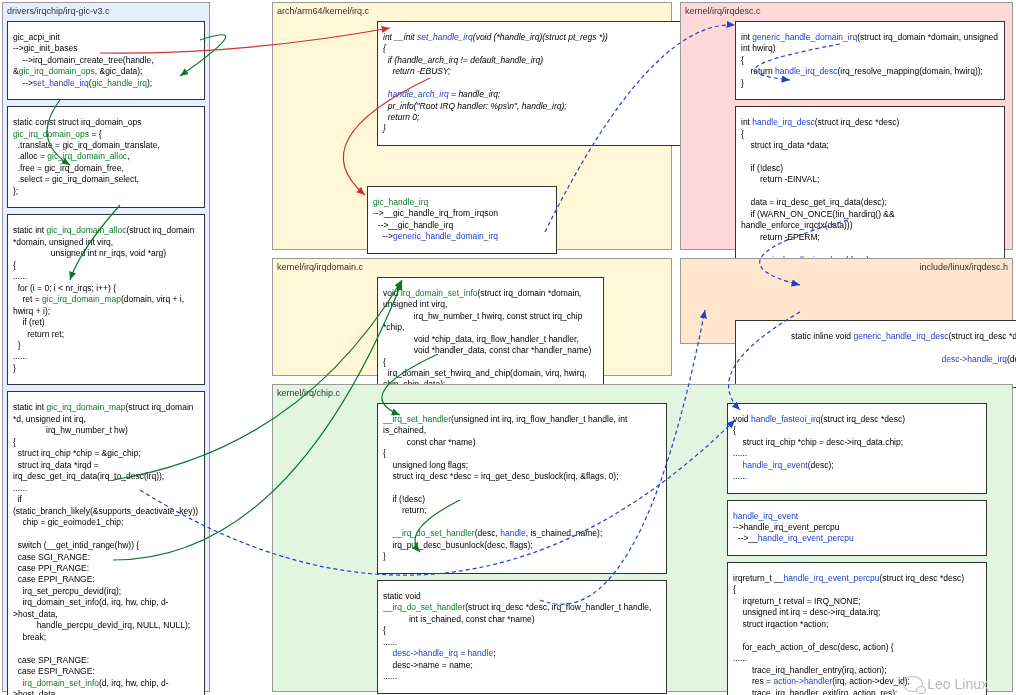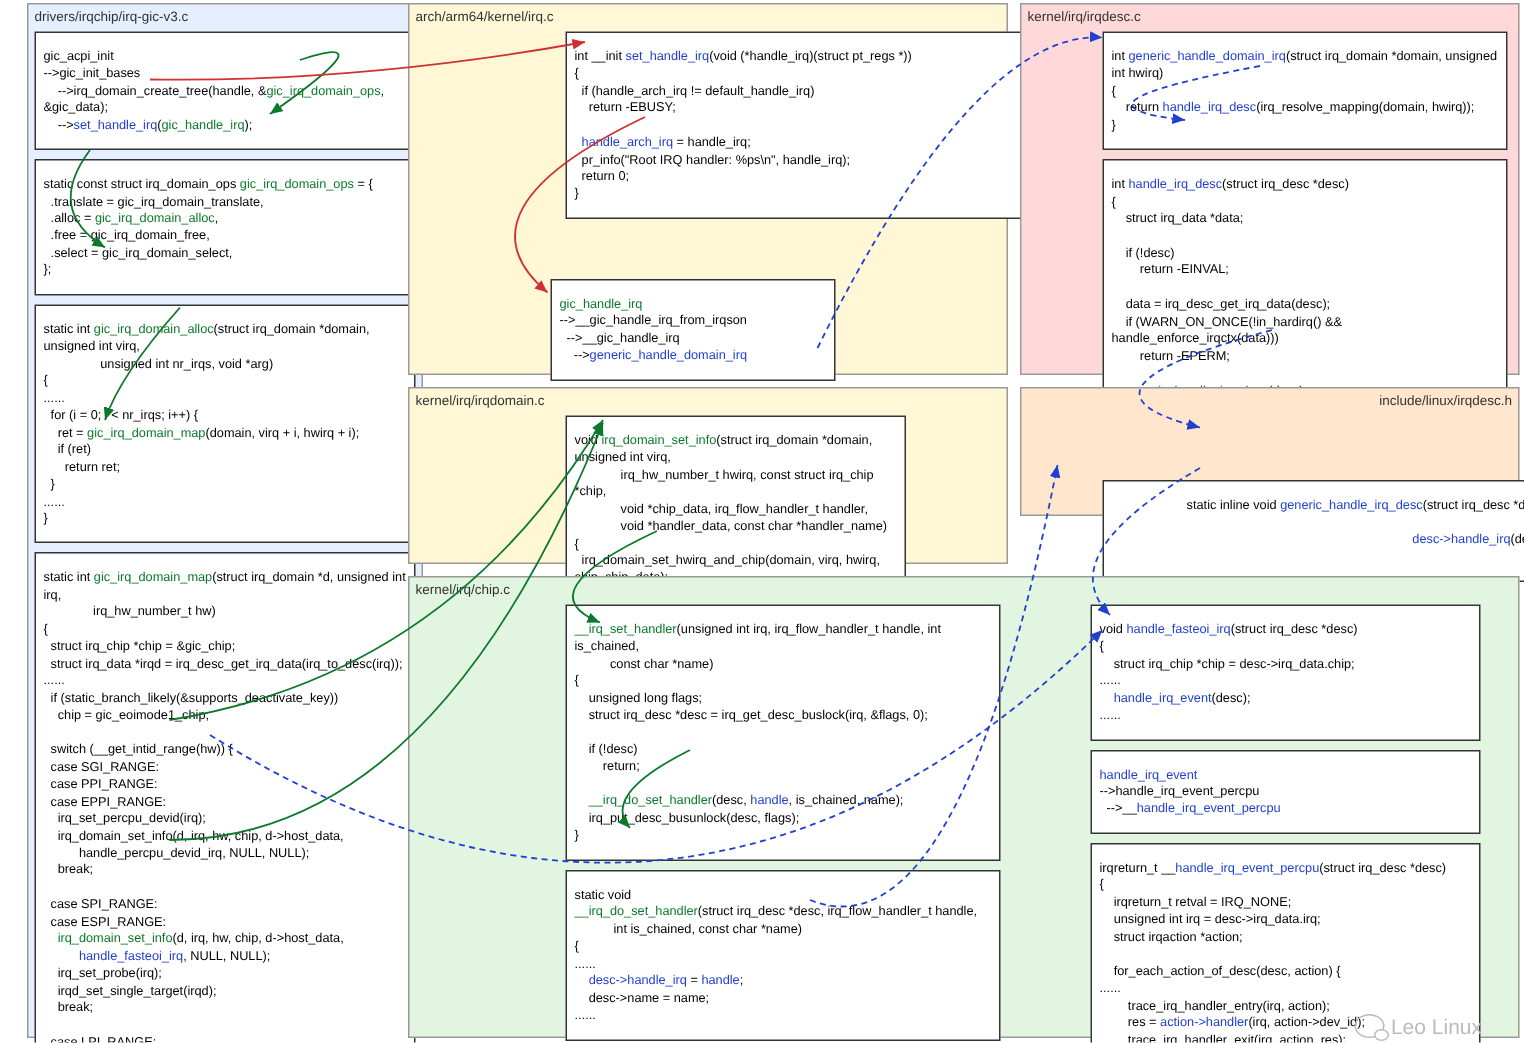--- a/index.html
+++ b/index.html
@@ -69,21 +69,21 @@
     border: 1.5px solid #bbb;
     border-radius: 50%;
     position: absolute;
     right: -4px; bottom: -3px;
     background:#fff;
   }
 </style>
 </head>
 <body>
 
-<div class="region r-blue" style="left:18px; top:2px; width:264px; height:690px;">
+<div class="region r-blue" style="left:2px; top:2px; width:208px; height:690px;">
   <div class="region-title">drivers/irqchip/irq-gic-v3.c</div>
 
   <div class="codebox">gic_acpi_init
 --&gt;gic_init_bases
     --&gt;irq_domain_create_tree(handle, &amp;<span class="fn">gic_irq_domain_ops</span>, &amp;gic_data);
     --&gt;<span class="call">set_handle_irq</span>(<span class="fn">gic_handle_irq</span>);</div>
 
   <div class="codebox">static const struct irq_domain_ops <span class="fn">gic_irq_domain_ops</span> = {
   .translate = gic_irq_domain_translate,
   .alloc = <span class="fn">gic_irq_domain_alloc</span>,
@@ -142,21 +142,21 @@
 
   /* Prevents SW retriggers which mess up the ACK/EOI ordering */
   irqd_set_handle_enforce_irqctx(irqd);
   return 0;
 }</div>
 </div>
 
 <div class="region r-yellow" style="left:272px; top:2px; width:400px; height:248px;">
   <div class="region-title">arch/arm64/kernel/irq.c</div>
 
-  <div class="codebox" style="margin-left:100px; width:332px;">int __init <span class="call">set_handle_irq</span>(void (*handle_irq)(struct pt_regs *))
+  <div class="codebox" style="margin-left:100px; width:332px;font-style:italic;">int __init <span class="call">set_handle_irq</span>(void (*handle_irq)(struct pt_regs *))
 {
   if (handle_arch_irq != default_handle_irq)
     return -EBUSY;
 
   <span class="call">handle_arch_irq</span> = handle_irq;
   pr_info("Root IRQ handler: %ps\n", handle_irq);
   return 0;
 }</div>
 
   <div class="codebox" style="margin-left:90px; width:190px; margin-top:40px;"><span class="fn">gic_handle_irq</span>

